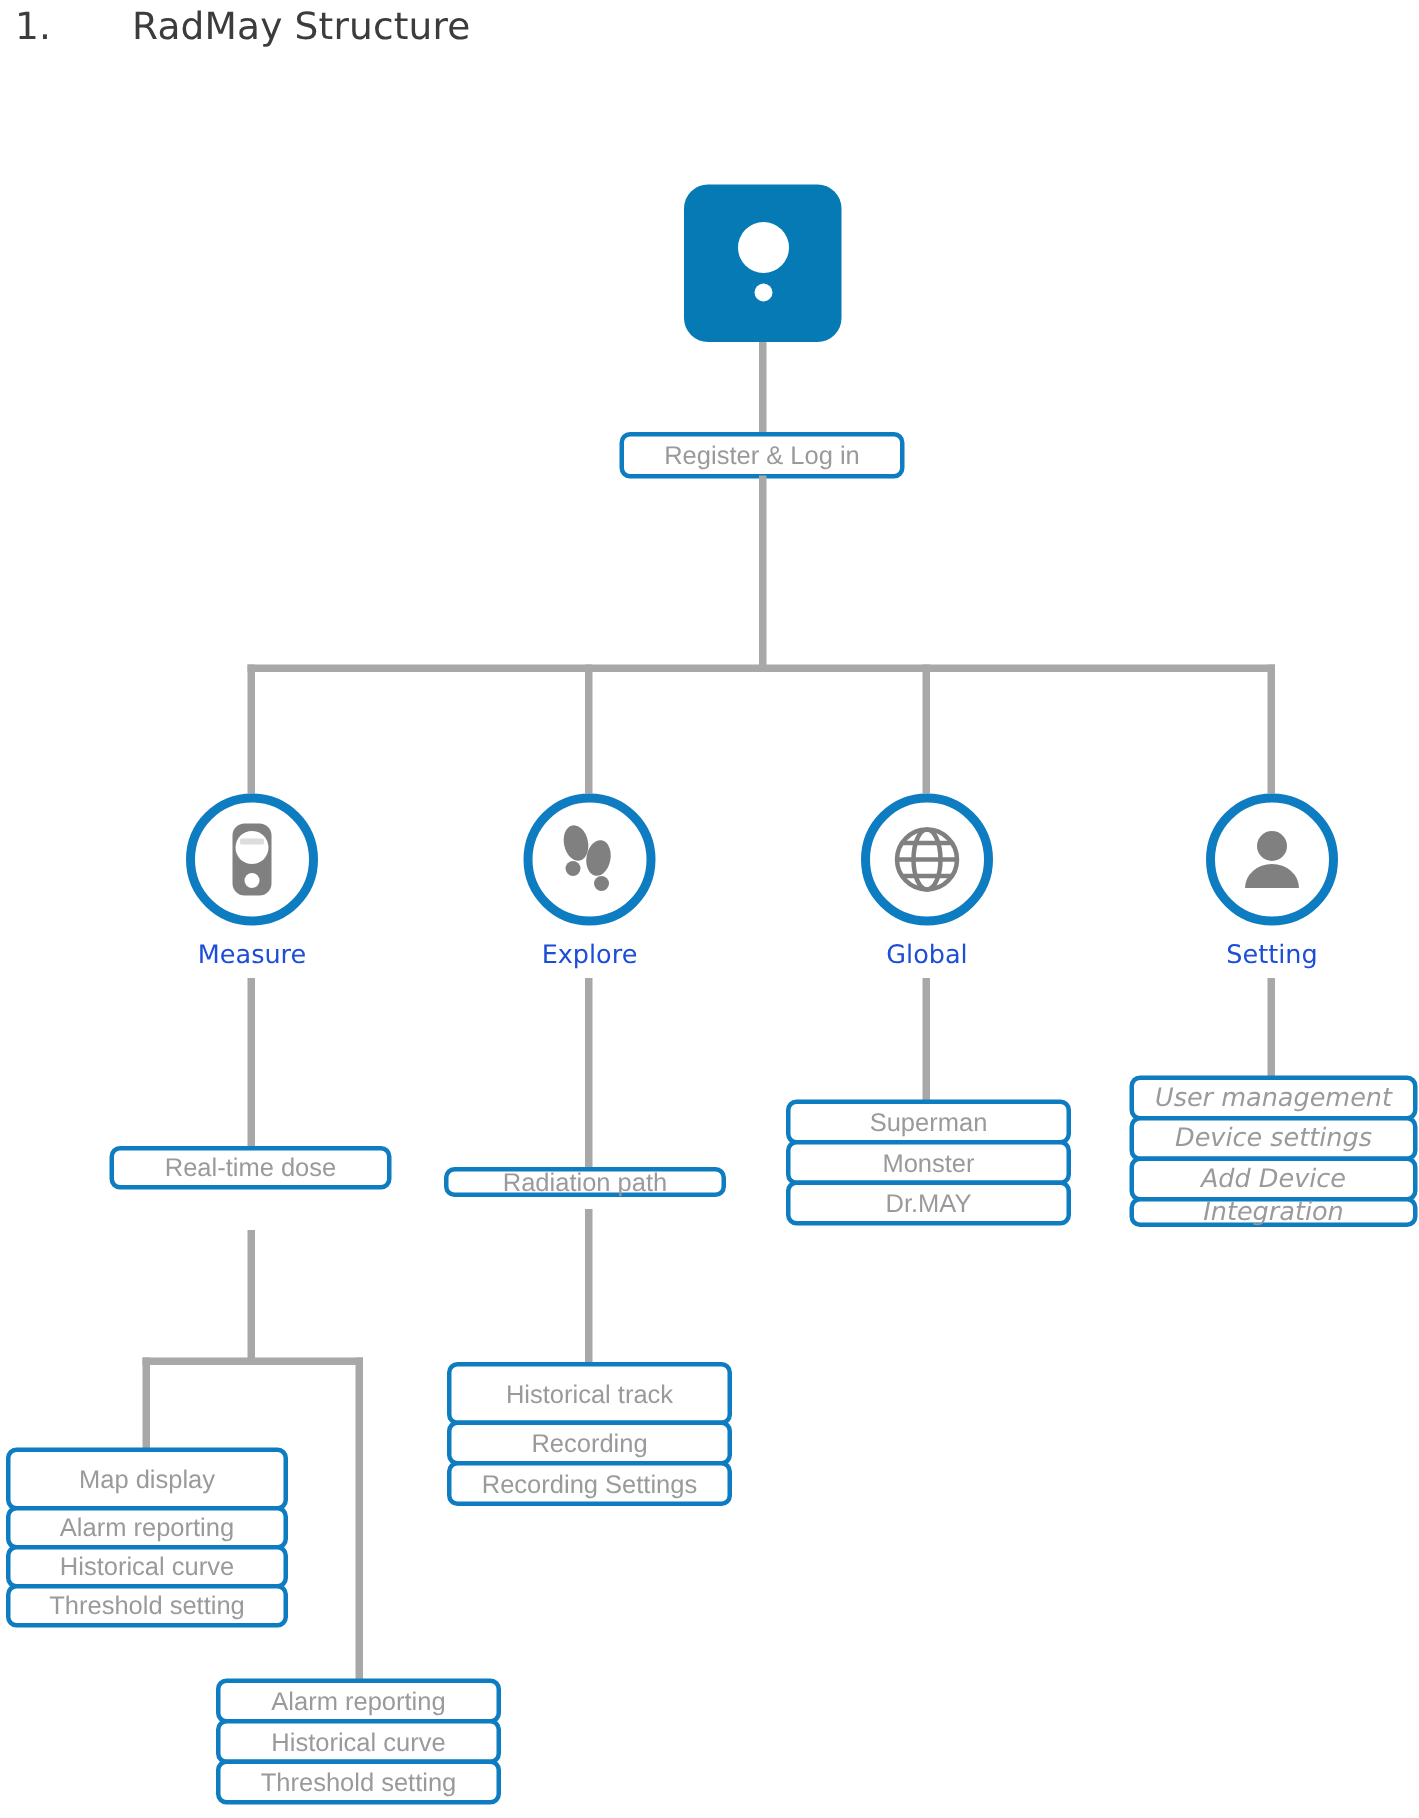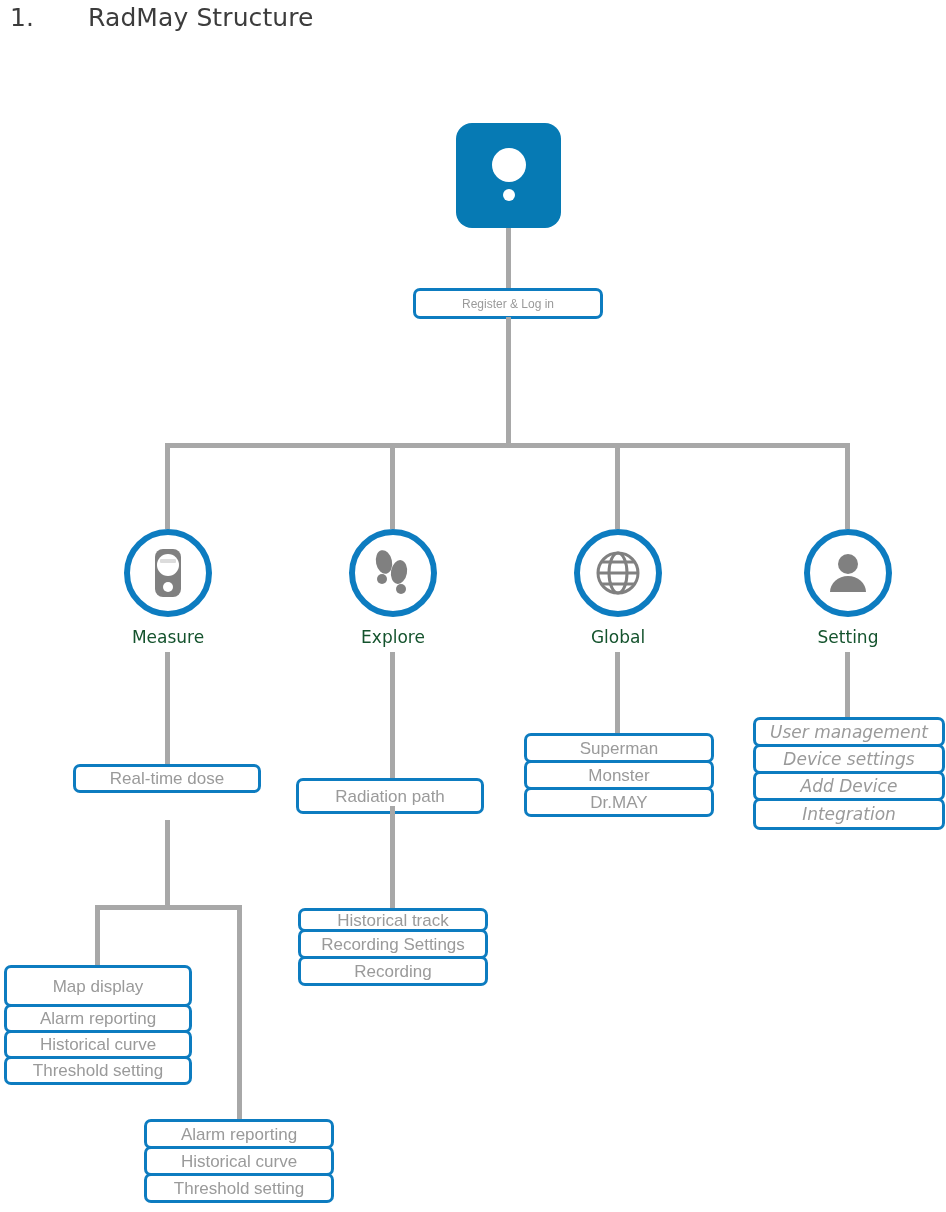--- a/index.html
+++ b/index.html
@@ -94,21 +94,21 @@
     white-space: nowrap;
   }
   .font-arial { font-family: "Liberation Sans", sans-serif; }
   .font-seg    { font-family: "DejaVu Sans", sans-serif; }
 
   #register-box {
     left: 413px;
     top: 288px;
     width: 190px;
     height: 31px;
-    font-size: 12px;
+    font-size: 17px;
   }
 
   
   .sec {
     position: absolute;
     width: 88px;
     height: 88px;
   }
   .sec .ring {
     position: absolute;
@@ -126,21 +126,21 @@
     width: 88px;
     height: 88px;
     display: flex;
     align-items: center;
     justify-content: center;
   }
   .sec-label {
     position: absolute;
     width: 160px;
     text-align: center;
-    color: #14532d;
+    color: #1d4ed8;
     font-size: 17px;
     font-family: "DejaVu Sans", sans-serif;
     white-space: nowrap;
   }
 
   
   .group {
     position: absolute;
   }
   .group .node-box {
@@ -253,41 +253,41 @@
 
   <div class="group" style="left:144px; top:1119px; width:190px;">
     <div class="node-box font-arial" style="height:30px">Alarm reporting</div>
     <div class="node-box font-arial" style="height:30px">Historical curve</div>
     <div class="node-box font-arial" style="height:30px">Threshold setting</div>
   </div>
 
   <div class="conn conn-v" style="left:390px; top:652px; height:127px;"></div>
 
   <div class="group" style="left:296px; top:778px; width:188px;">
-    <div class="node-box font-arial" style="height:36px">Radiation path</div>
+    <div class="node-box font-arial" style="height:20px">Radiation path</div>
   </div>
 
   <div class="conn conn-v" style="left:390px; top:806px; height:104px;"></div>
 
   <div class="group" style="left:298px; top:908px; width:190px;">
-    <div class="node-box font-arial" style="height:24px">Historical track</div>
+    <div class="node-box font-arial" style="height:42px">Historical track</div>
+    <div class="node-box font-arial" style="height:30px">Recording</div>
     <div class="node-box font-arial" style="height:30px">Recording Settings</div>
-    <div class="node-box font-arial" style="height:30px">Recording</div>
   </div>
 
   <div class="conn conn-v" style="left:615px; top:652px; height:83px;"></div>
 
   <div class="group" style="left:524px; top:733px; width:190px;">
     <div class="node-box font-arial" style="height:30px">Superman</div>
     <div class="node-box font-arial" style="height:30px">Monster</div>
     <div class="node-box font-arial" style="height:30px">Dr.MAY</div>
   </div>
 
   <div class="conn conn-v" style="left:845px; top:652px; height:68px;"></div>
 
   <div class="group" style="left:753px; top:717px; width:192px;font-style:italic;">
     <div class="node-box font-seg" style="height:30px">User management</div>
     <div class="node-box font-seg" style="height:30px">Device settings</div>
     <div class="node-box font-seg" style="height:30px">Add Device</div>
-    <div class="node-box font-seg" style="height:32px">Integration</div>
+    <div class="node-box font-seg" style="height:20px">Integration</div>
   </div>
 
 </div>
 
 </body></html>

